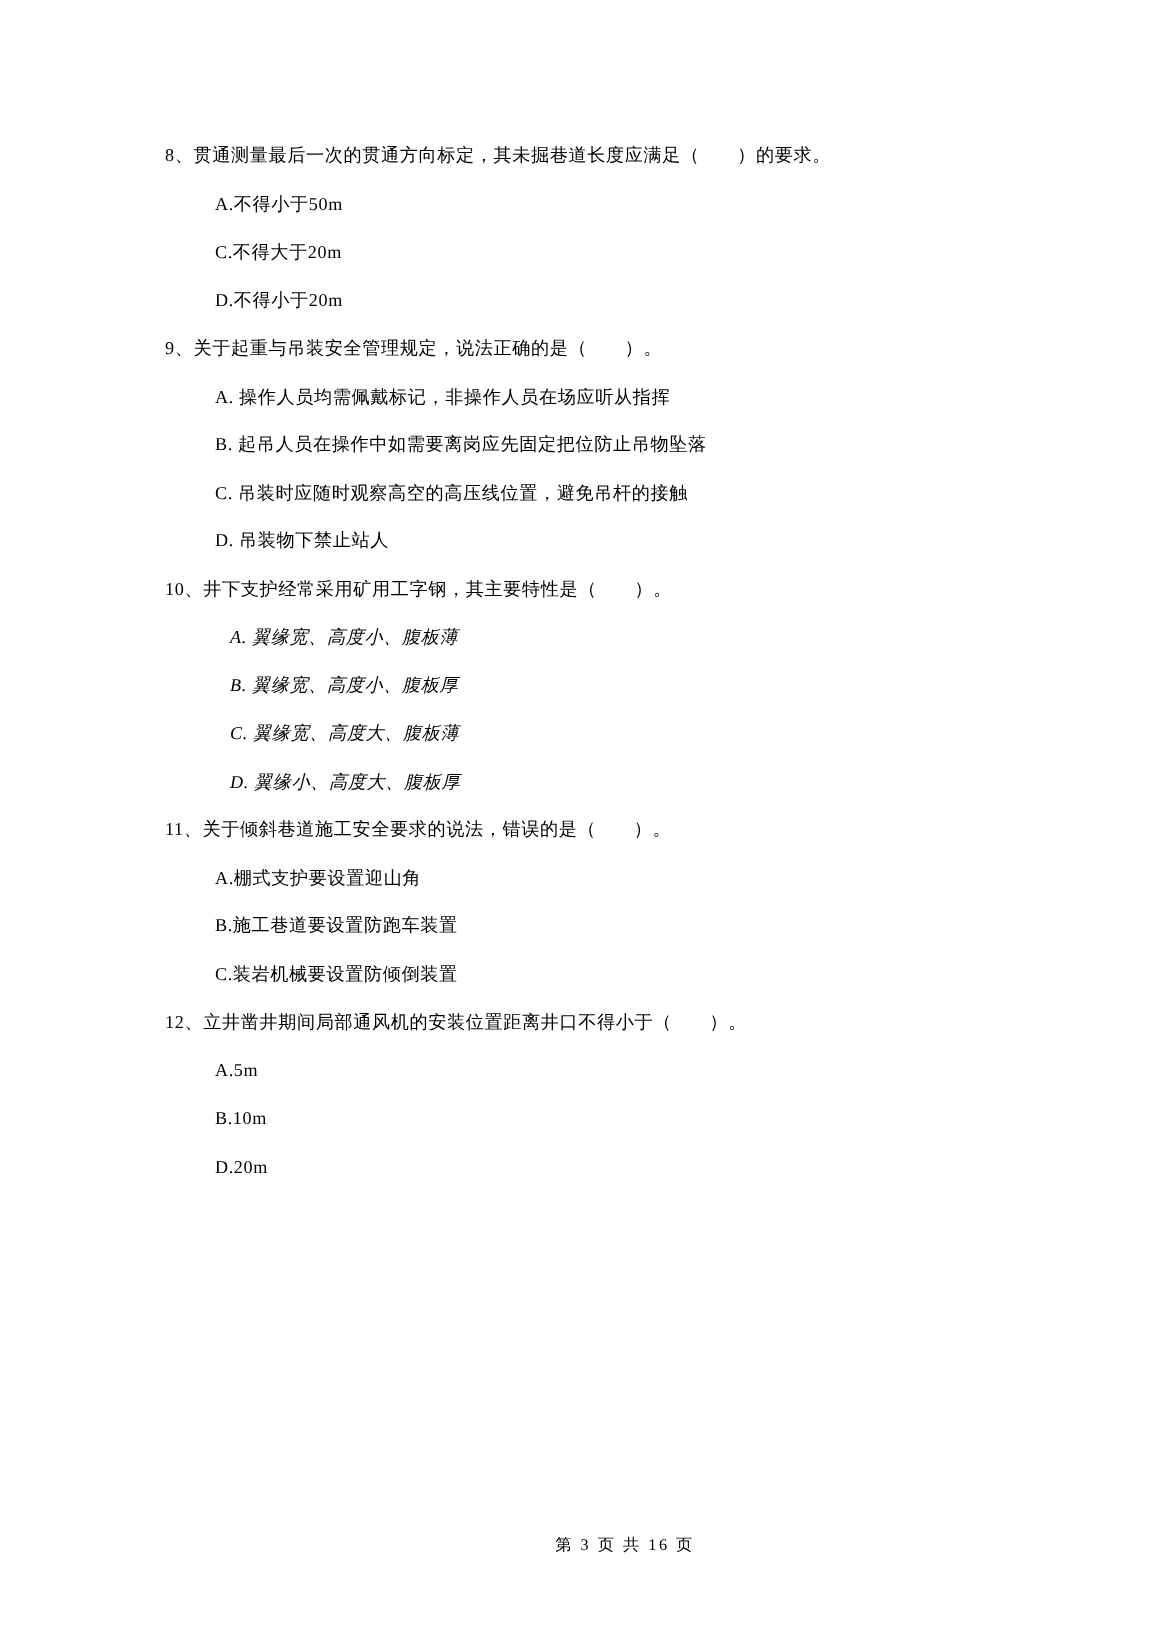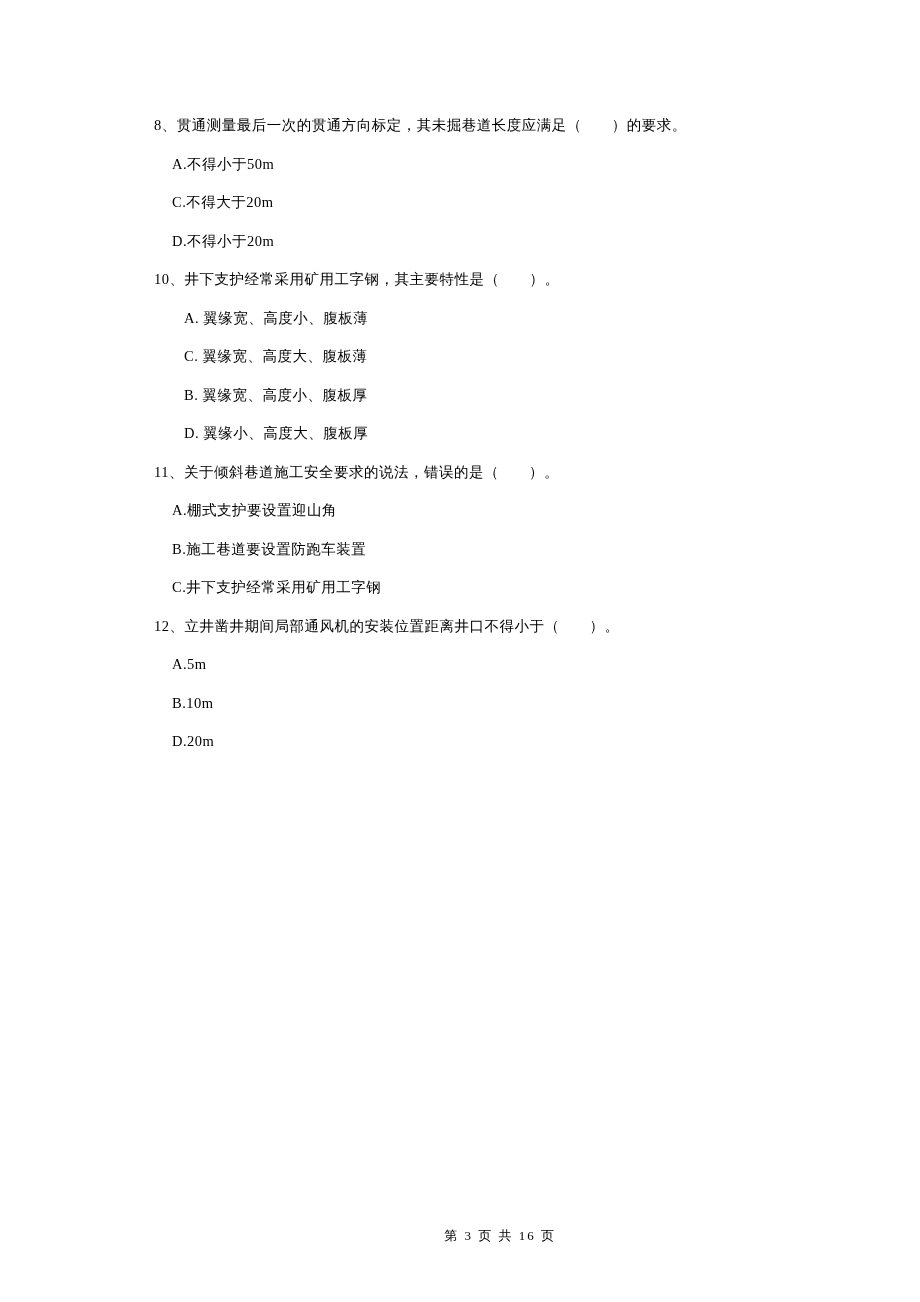--- a/index.html
+++ b/index.html
@@ -16,21 +16,20 @@
   }
   .page {
     padding: 118px 124px 0 132px;
   }
   .question {
     margin-bottom: 24px;
     letter-spacing: 0.5px;
   }
   .q-stem {
     margin-bottom: 24px;
-    margin-left: 22px;
   }
   .options {
     padding-left: 40px;
   }
   .option {
     margin-bottom: 24px;
   }
   .footer {
     position: absolute;
     bottom: 60px;
@@ -49,37 +48,46 @@
 
   <div class="question">
     <div class="q-stem">8、贯通测量最后一次的贯通方向标定，其未掘巷道长度应满足（　　）的要求。</div>
     <div class="options">
       <div class="option">A.不得小于50m</div>
       <div class="option">C.不得大于20m</div>
       <div class="option">D.不得小于20m</div>
     </div>
   </div>
 
+  <div class="question">
+    <div class="q-stem">9、关于起重与吊装安全管理规定，说法正确的是（　　）。</div>
+    <div class="options">
+      <div class="option">A.  操作人员均需佩戴标记，非操作人员在场应听从指挥</div>
+      <div class="option">B.  起吊人员在操作中如需要离岗应先固定把位防止吊物坠落</div>
+      <div class="option">C.  吊装时应随时观察高空的高压线位置，避免吊杆的接触</div>
+      <div class="option">D.  吊装物下禁止站人</div>
+    </div>
+  </div>
 
   <div class="question">
     <div class="q-stem">10、井下支护经常采用矿用工字钢，其主要特性是（　　）。</div>
-    <div class="options" style="padding-left:52px;">
+    <div class="options" style="padding-left:52px;font-style:italic;">
       <div class="option">A.  翼缘宽、高度小、腹板薄</div>
+      <div class="option">B.  翼缘宽、高度小、腹板厚</div>
       <div class="option">C.  翼缘宽、高度大、腹板薄</div>
-      <div class="option">B.  翼缘宽、高度小、腹板厚</div>
       <div class="option">D.  翼缘小、高度大、腹板厚</div>
     </div>
   </div>
 
   <div class="question">
     <div class="q-stem">11、关于倾斜巷道施工安全要求的说法，错误的是（　　）。</div>
     <div class="options">
       <div class="option">A.棚式支护要设置迎山角</div>
       <div class="option">B.施工巷道要设置防跑车装置</div>
-      <div class="option">C.井下支护经常采用矿用工字钢</div>
+      <div class="option">C.装岩机械要设置防倾倒装置</div>
     </div>
   </div>
 
   <div class="question">
     <div class="q-stem">12、立井凿井期间局部通风机的安装位置距离井口不得小于（　　）。</div>
     <div class="options">
       <div class="option">A.5m</div>
       <div class="option">B.10m</div>
       <div class="option">D.20m</div>
     </div>

